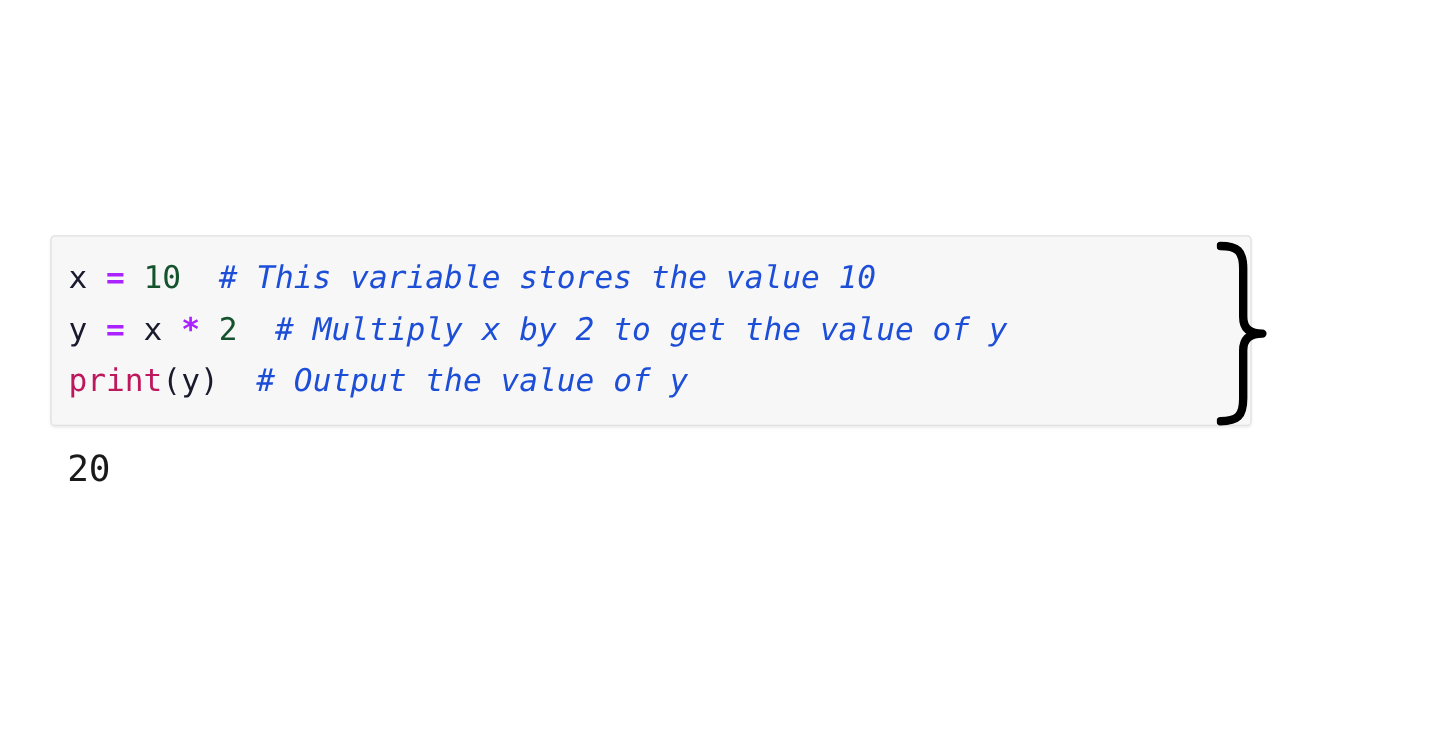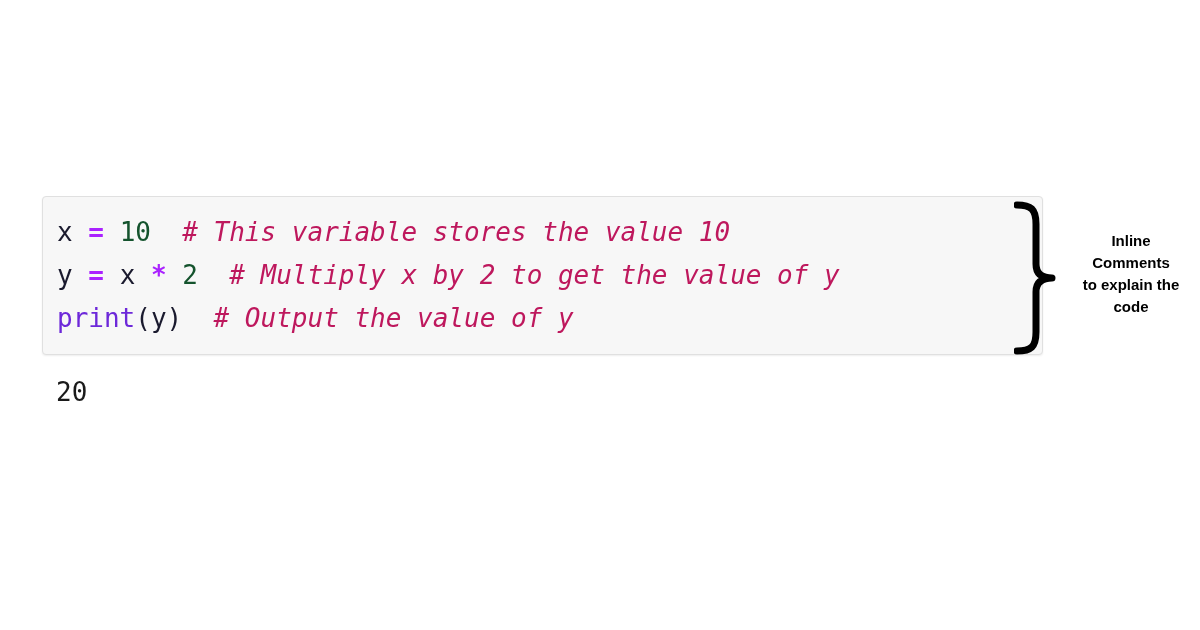--- a/index.html
+++ b/index.html
@@ -39,32 +39,32 @@
     line-height: 43px;
     letter-spacing: 0px;
   }
   .code-line {
     white-space: pre;
     height: 43px;
   }
   .tok-var    { color: #1a1a2e; }
   .tok-op     { color: #aa22ff; font-weight: 700; }
   .tok-num    { color: #14532d; }
-  .tok-fn     { color: #6d28d9; }
+  .tok-fn     { color: #be185d; }
   .tok-punct  { color: #1a1a2e; }
-  .tok-comment{ color: #be185d; font-style: italic; }
+  .tok-comment{ color: #1d4ed8; font-style: italic; }
   .tok-plain  { color: #1a1a2e; }
 
   
   #output-value {
     position: absolute;
     left: 56px;
     top: 375px;
     font-family: "DejaVu Sans Mono", "Liberation Mono", monospace;
-    font-size: 26px;
+    font-size: 30px;
     line-height: 34px;
     color: #1a1a1a;
     white-space: pre;
     text-align: center;
   }
 
   
   #annotation-group {
     position: absolute;
     left: 1014px;
@@ -106,19 +106,13 @@
   <svg id="annotation-brace" viewBox="0 0 44 160" preserveAspectRatio="none" aria-hidden="true">
     <path d="M 3 7
              C 17 7, 22 11, 22 26
              L 22 66
              C 22 76, 28 80, 38 80
              C 28 80, 22 84, 22 94
              L 22 134
              C 22 149, 17 153, 3 153" fill="none" stroke="#000000" stroke-width="7" stroke-linecap="round" stroke-linejoin="round"></path>
   </svg>
 
-  <div id="annotation-label">
-    <span class="ann-line">Inline</span>
-    <span class="ann-line">Comments</span>
-    <span class="ann-line">to explain the</span>
-    <span class="ann-line">code</span>
-  </div>
 </div>
 
 </body></html>

